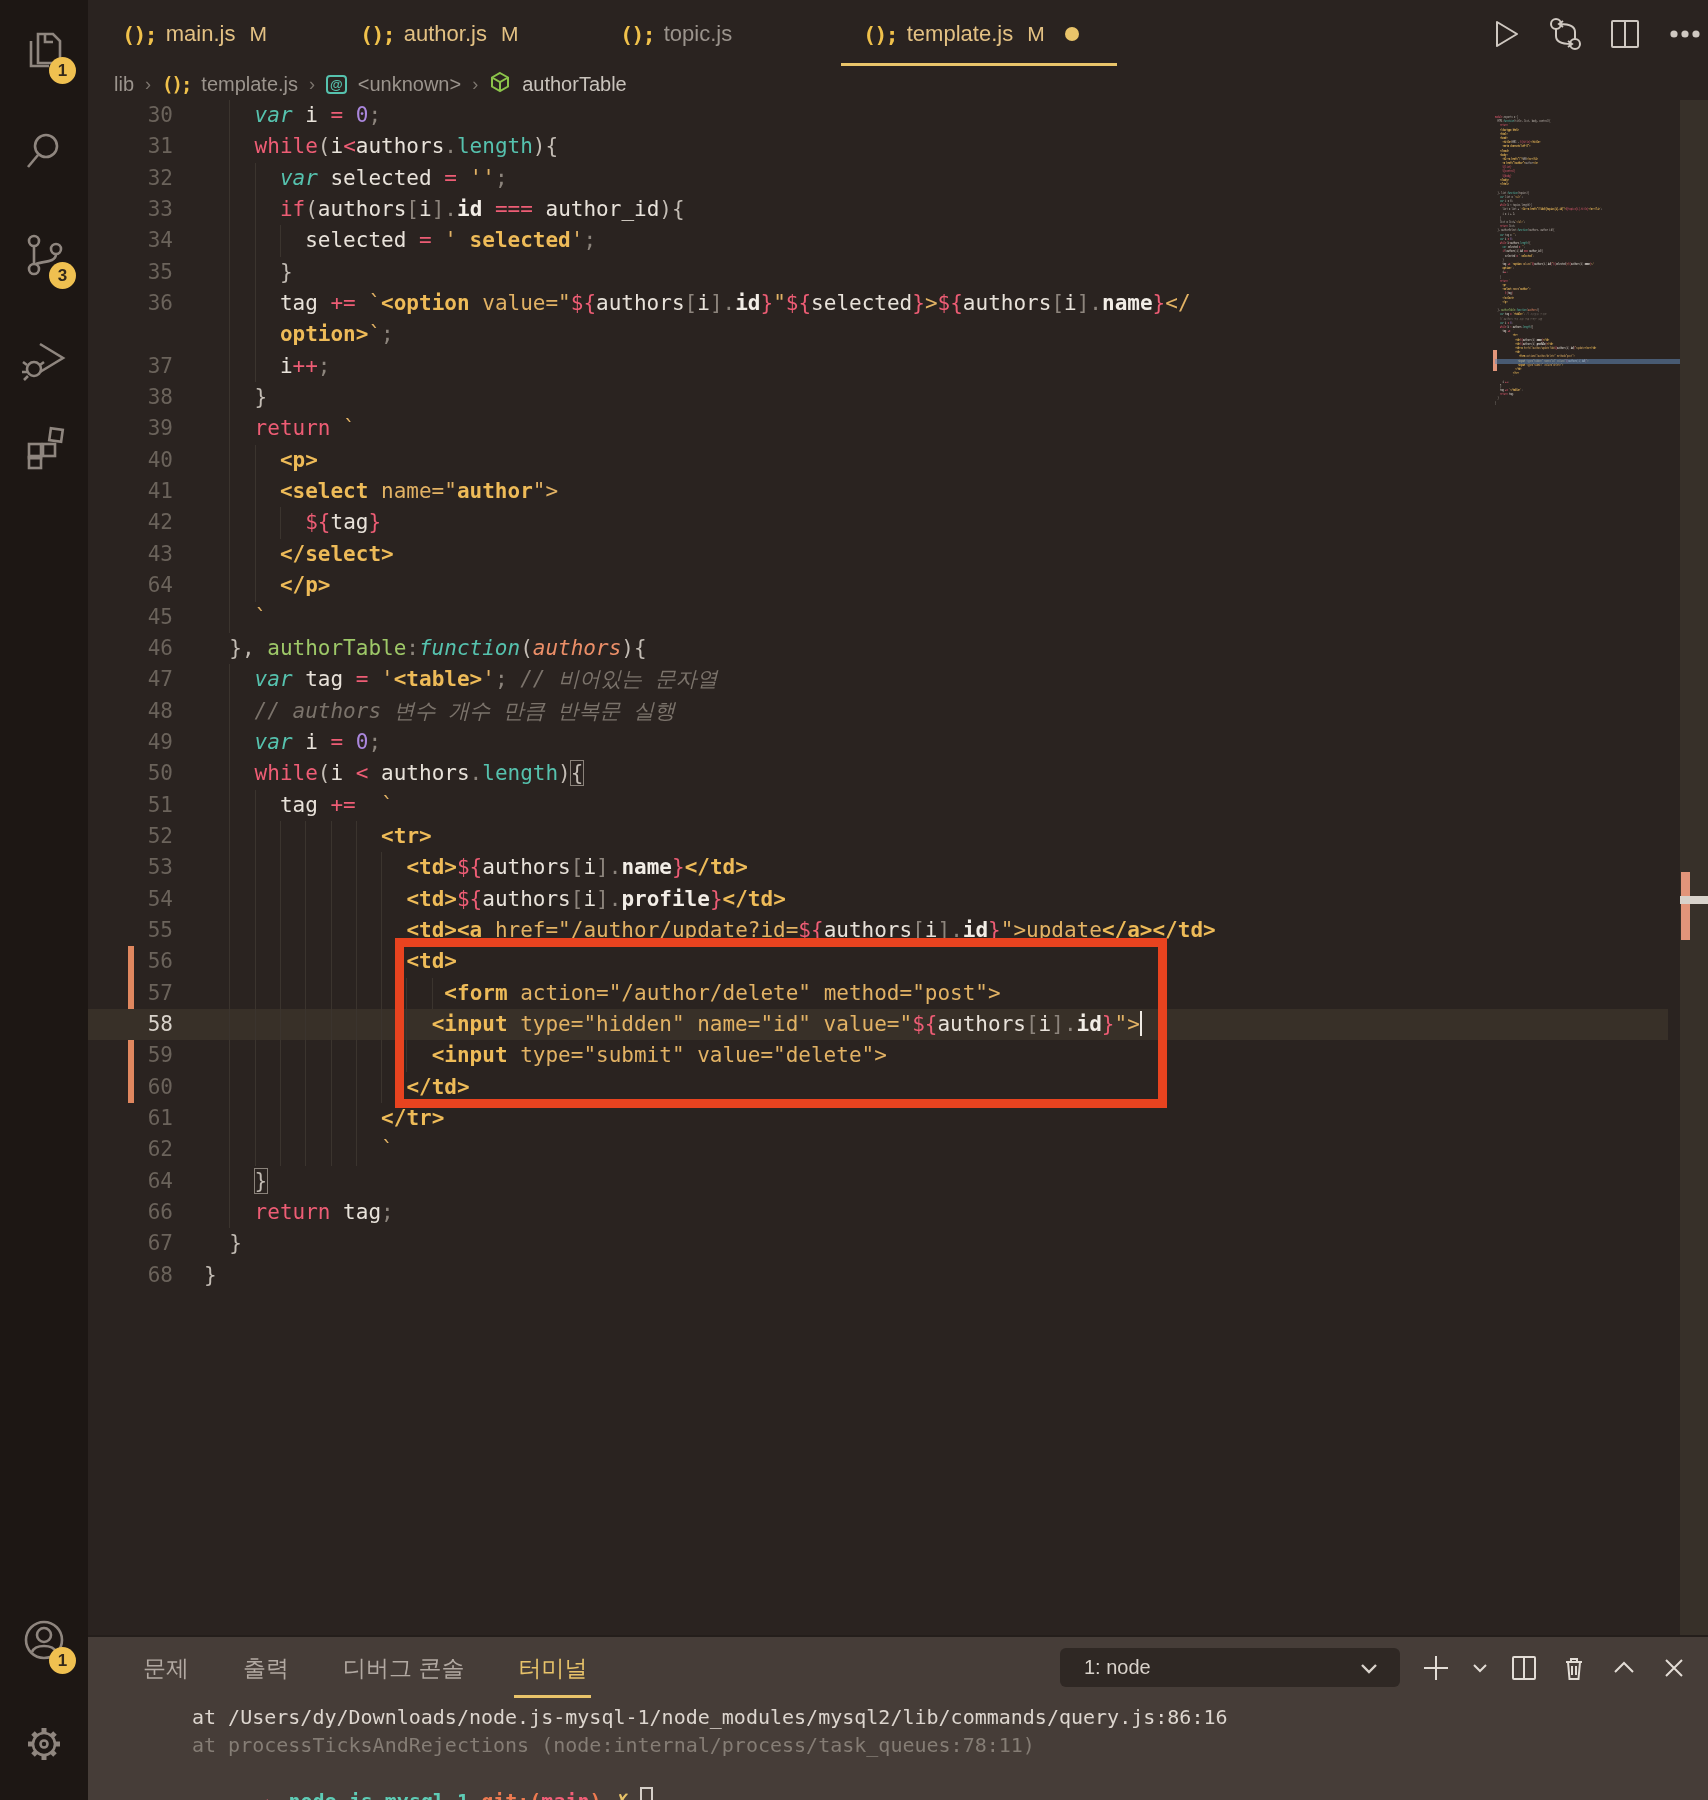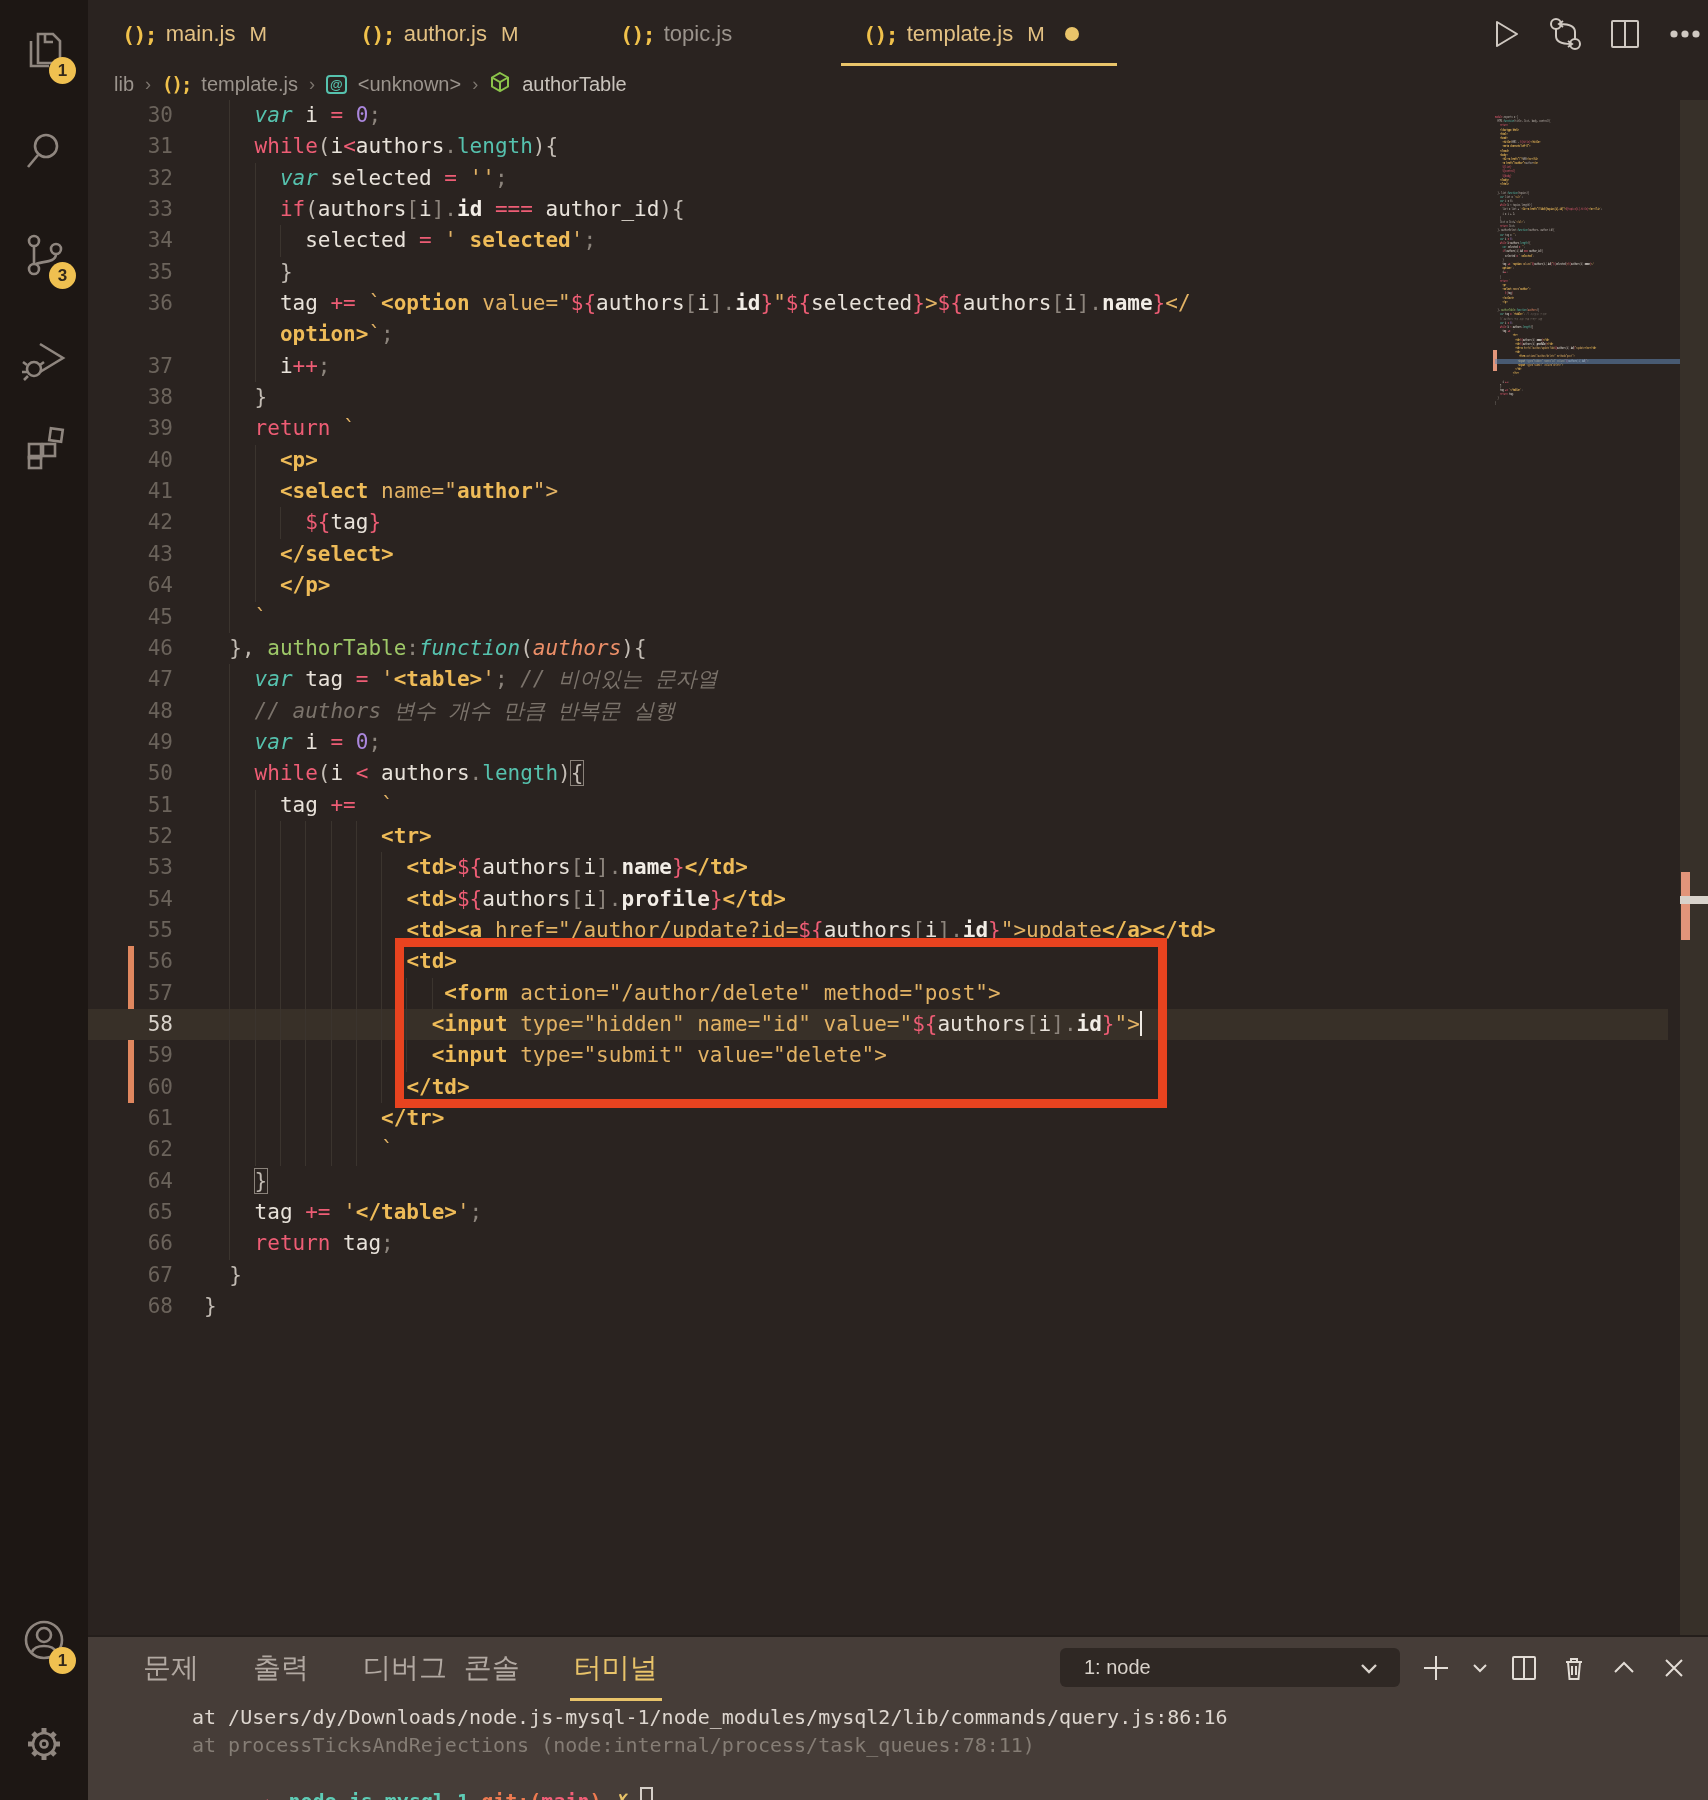--- a/index.html
+++ b/index.html
@@ -75,21 +75,21 @@
   #ruler-cur { position:absolute; left:0; top:796px; width:28px; height:8px; background:#d8d2cb; }
 
   
   #editor-actions { position:absolute; top:12px; left:1395px; display:flex; gap:16px; }
   .ea { width:44px; height:44px; display:flex; align-items:center; justify-content:center; }
   .ea svg { stroke:#cfc8c1; fill:none; stroke-width:2; }
 
   
   #panel { position:relative; height:165px; background:#463d38; border-top:2px solid #241e1b; }
   #panel-tabs { position:absolute; left:53px; top:0; height:62px; display:flex; gap:50px; align-items:center; }
-  .ptab { position:relative; font-size:28px; color:#b2a9a2; padding:0 2px;font-family:Liberation Mono, monospace; }
+  .ptab { position:relative; font-size:23px; color:#b2a9a2; padding:0 2px; }
   .ptab.active { color:#e9c46a; }
   .ptab.active::after { content:""; position:absolute; left:-2px; right:-2px; bottom:-14px; height:3px; background:#e9c46a; }
   #term-select { position:absolute; left:972px; top:11px; width:340px; height:39px; background:#2f2824;
                  border-radius:6px; color:#d9d2cb; font-size:20px; display:flex; align-items:center;
                  padding:0 18px 0 24px; justify-content:space-between; }
   #panel-actions { position:absolute; left:1330px; top:13px; display:flex; align-items:center; gap:14px; }
   .pa { width:36px; height:36px; display:flex; align-items:center; justify-content:center; }
   .pa svg { stroke:#e3ddd6; fill:none; stroke-width:2; }
 
   #terminal { position:absolute; left:0; top:66px; right:0; bottom:0;
@@ -490,25 +490,20 @@
             <span class="guide" style="left: 242.5px;"></span>
             <span class="guide" style="left: 267.8px;"></span>
             <span class="code" style="padding-left: 177.1px;"><span class="tok-st">`</span></span>
           </div>
           <div class="row">
             <span class="gut">64</span>
             <span class="guide" style="left: 141.3px;"></span>
             <span class="code" style="padding-left: 50.6px;"><span class="tok-bx">}</span></span>
           </div>
           <div class="row">
-            <span class="gut">65</span>
-            <span class="guide" style="left: 141.3px;"></span>
-            <span class="code" style="padding-left: 50.6px;"><span class="tok-p">tag </span><span class="tok-pk">+=</span><span class="tok-p"> </span><span class="tok-st">'</span><span class="tok-tg">&lt;/table&gt;</span><span class="tok-st">'</span><span class="tok-dim">;</span></span>
-          </div>
-          <div class="row">
             <span class="gut">66</span>
             <span class="guide" style="left: 141.3px;"></span>
             <span class="code" style="padding-left: 50.6px;"><span class="tok-pk">return</span><span class="tok-p"> tag</span><span class="tok-dim">;</span></span>
           </div>
           <div class="row">
             <span class="gut">67</span>
             <span class="code" style="padding-left: 25.3px;"><span class="tok-br">}</span></span>
           </div>
           <div class="row">
             <span class="gut">68</span>

